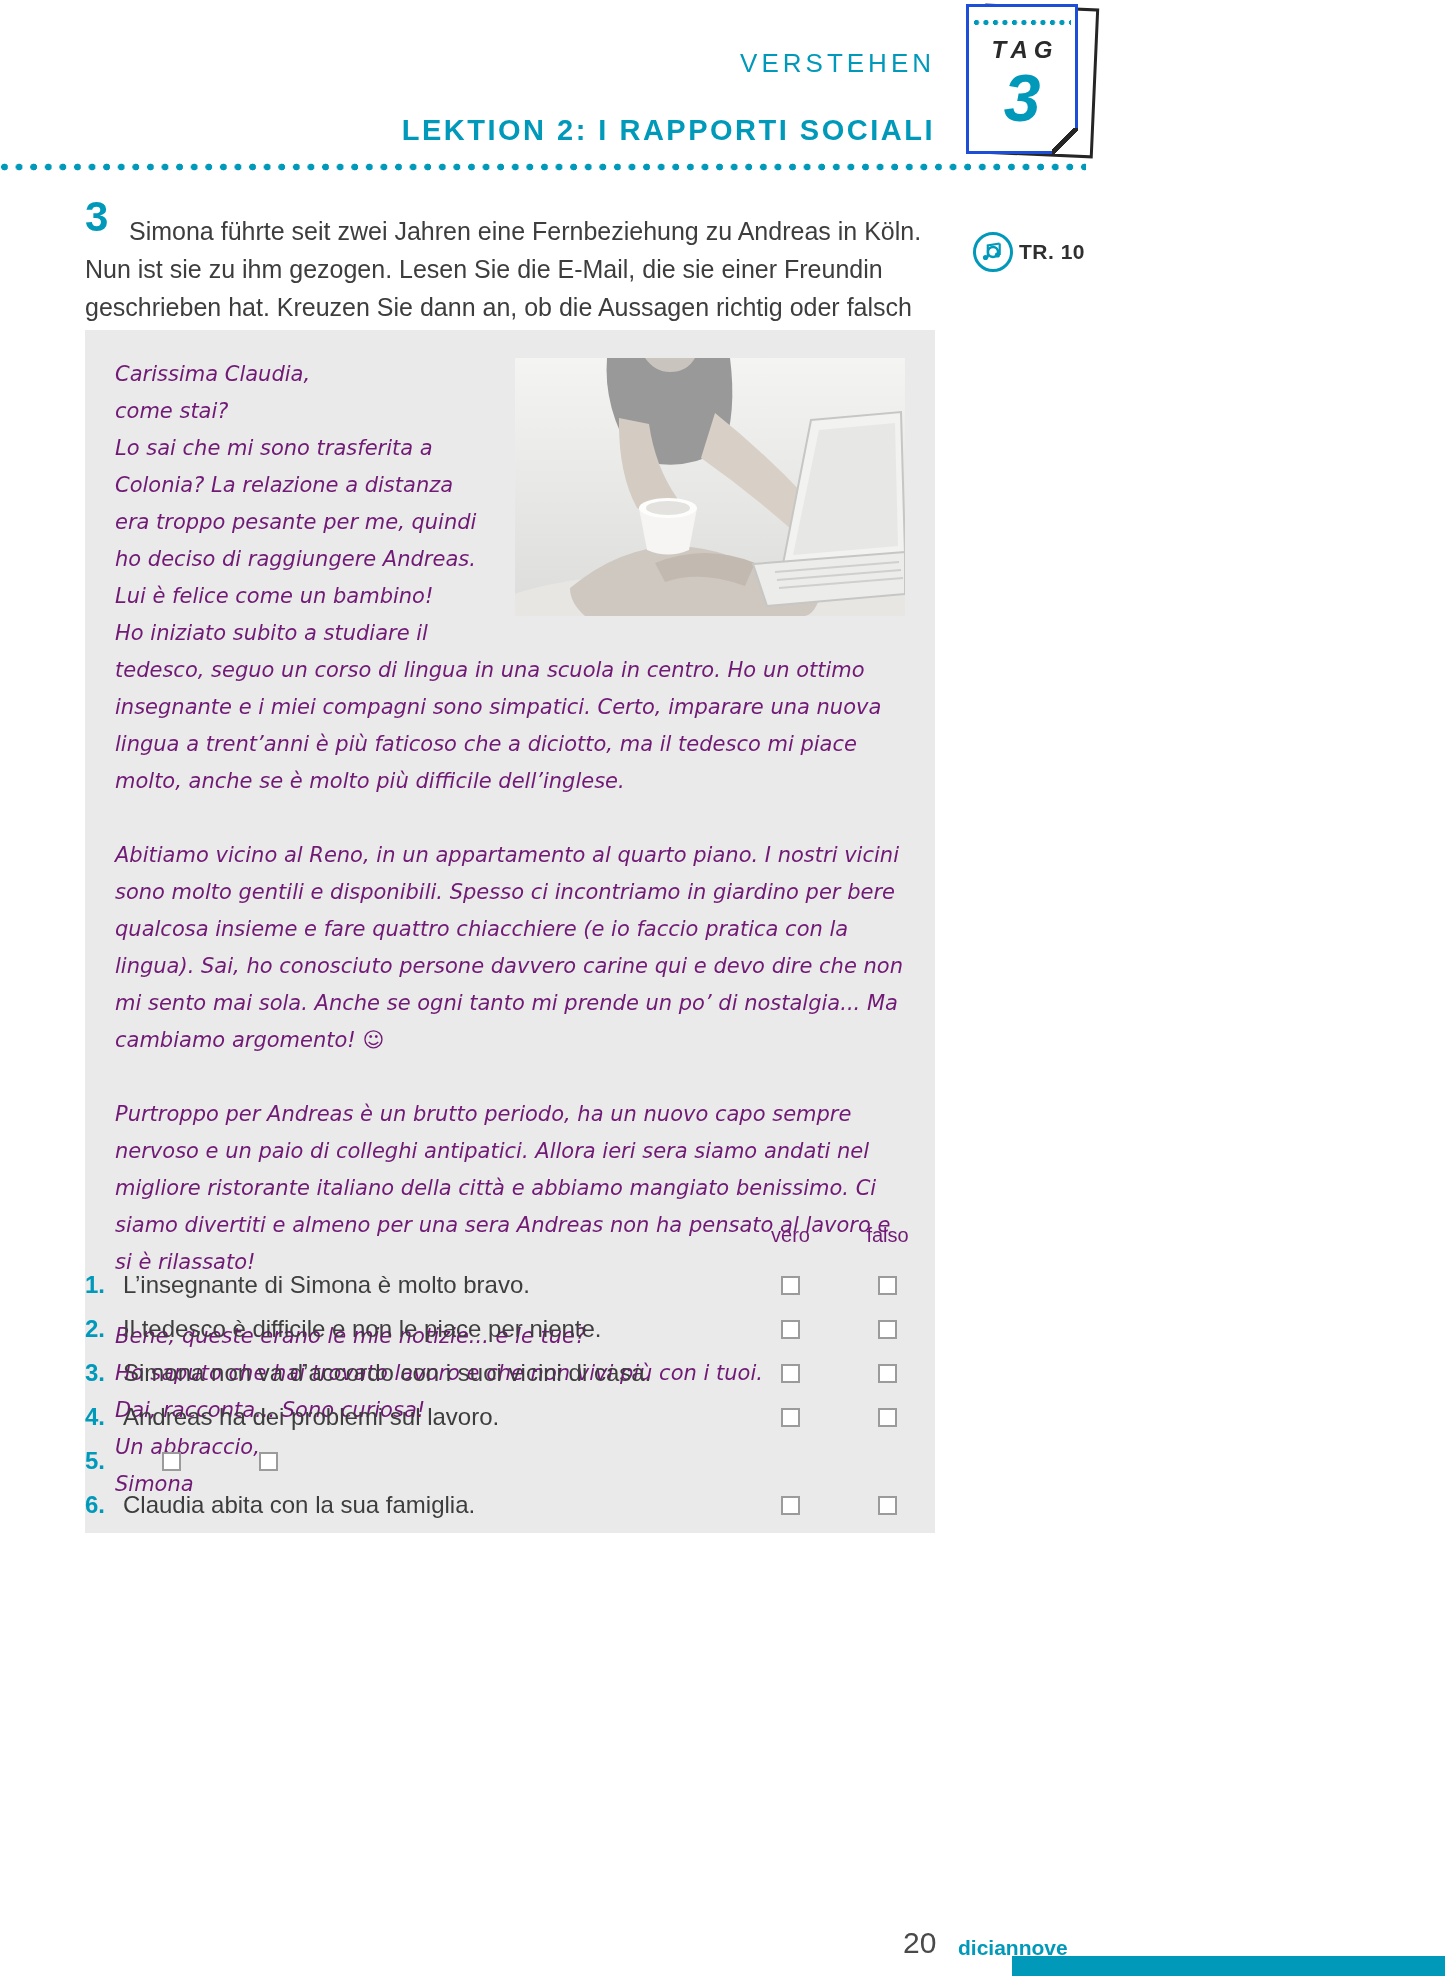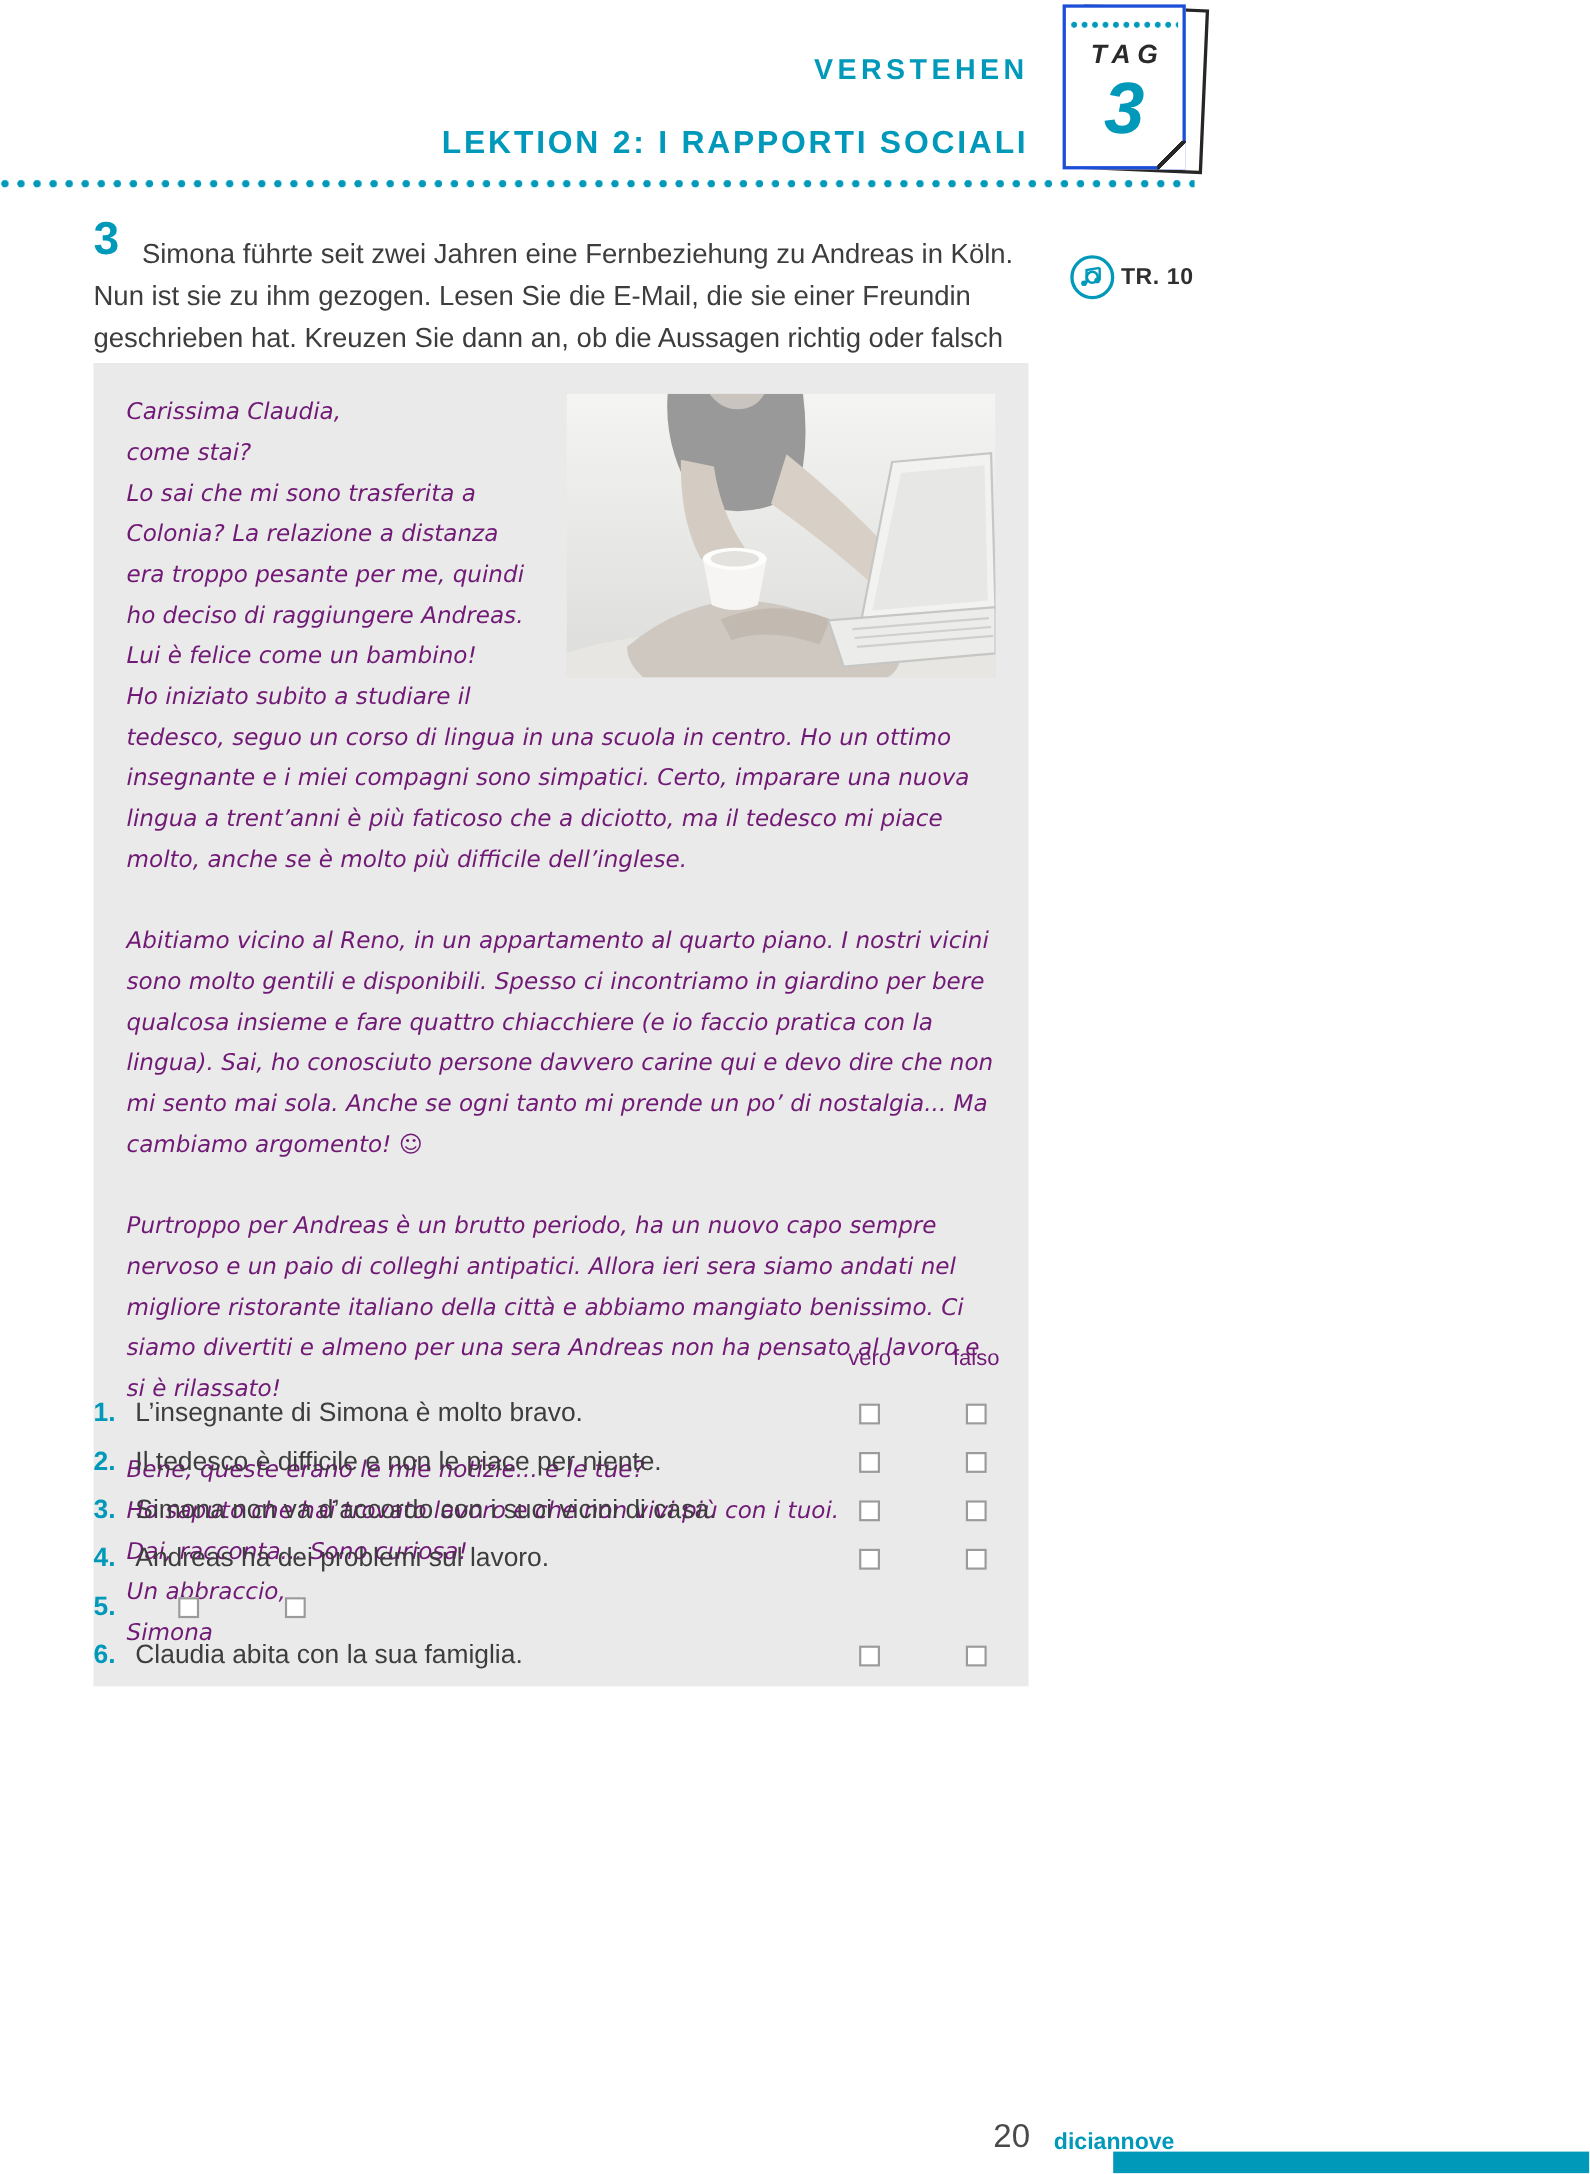--- a/index.html
+++ b/index.html
@@ -17,21 +17,21 @@
     background:#fff;
     font-family:"Liberation Sans",sans-serif;
     color:var(--text);
     overflow:hidden;
   }
 
   
   .section-label{
     position:absolute;top:48px;left:0;width:935px;
     text-align:right;color:var(--accent);
-    font-weight:bold;font-size:26px;letter-spacing:4px;
+    font-weight:normal;font-size:26px;letter-spacing:4px;
   }
   .lesson-title{
     position:absolute;top:114px;left:0;width:935px;
     text-align:right;color:var(--accent);
     font-weight:bold;font-size:29px;letter-spacing:2.5px;
   }
 
   
   .calendar{position:absolute;left:966px;top:4px;width:136px;height:162px;}
   .calendar-red{position:absolute;right:22px;top:4px;width:10px;height:36px;background:var(--red-marker);}

